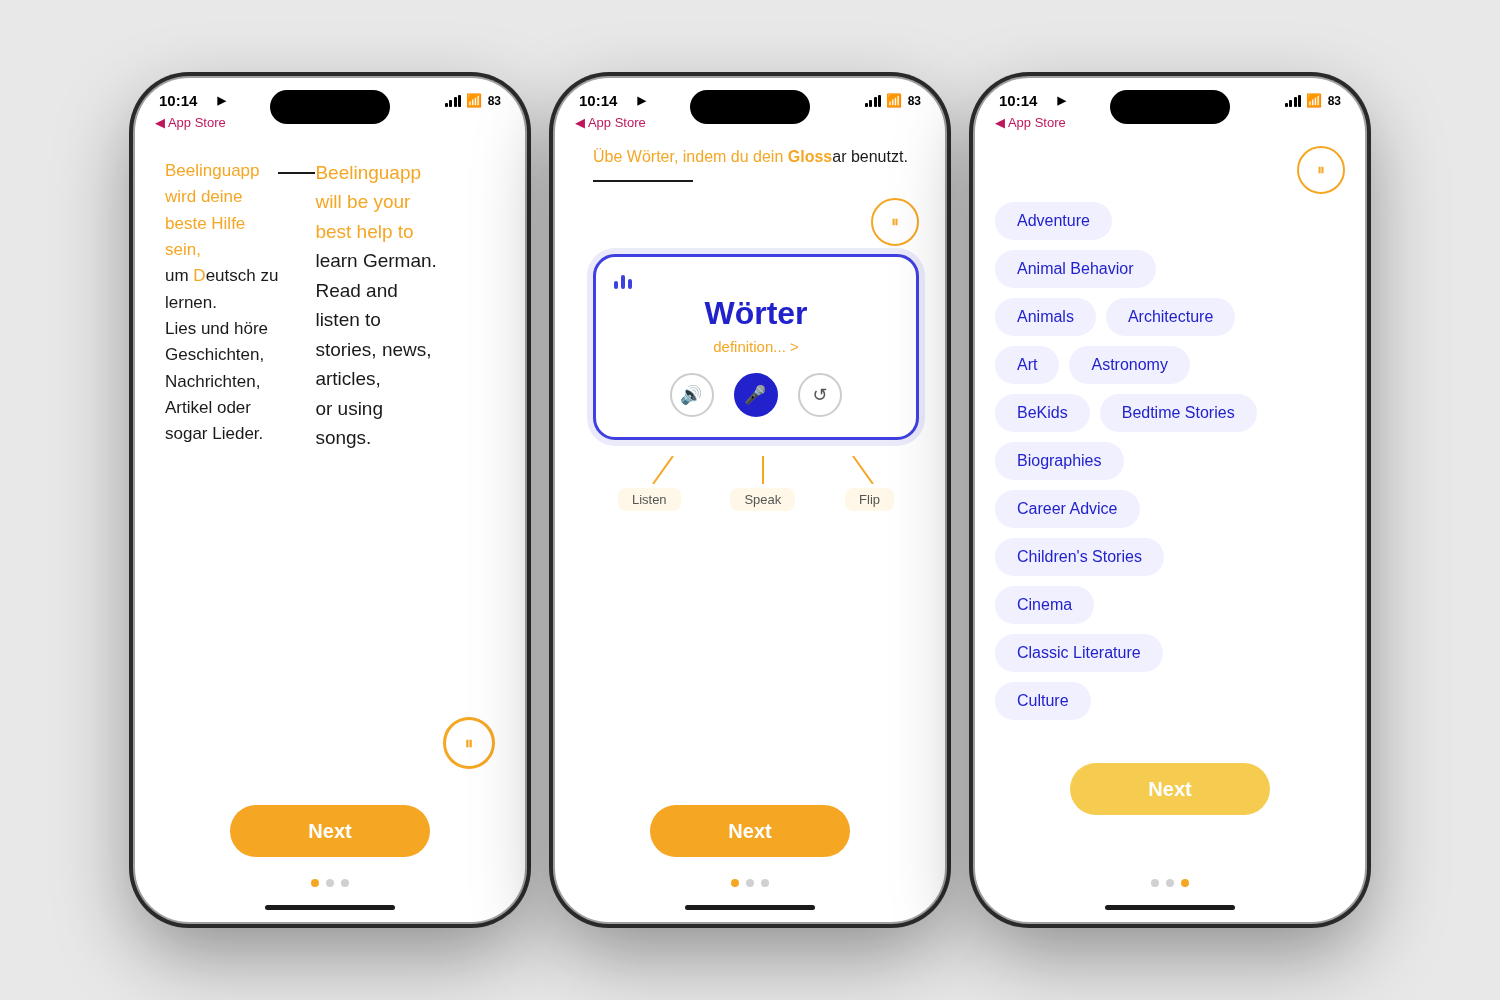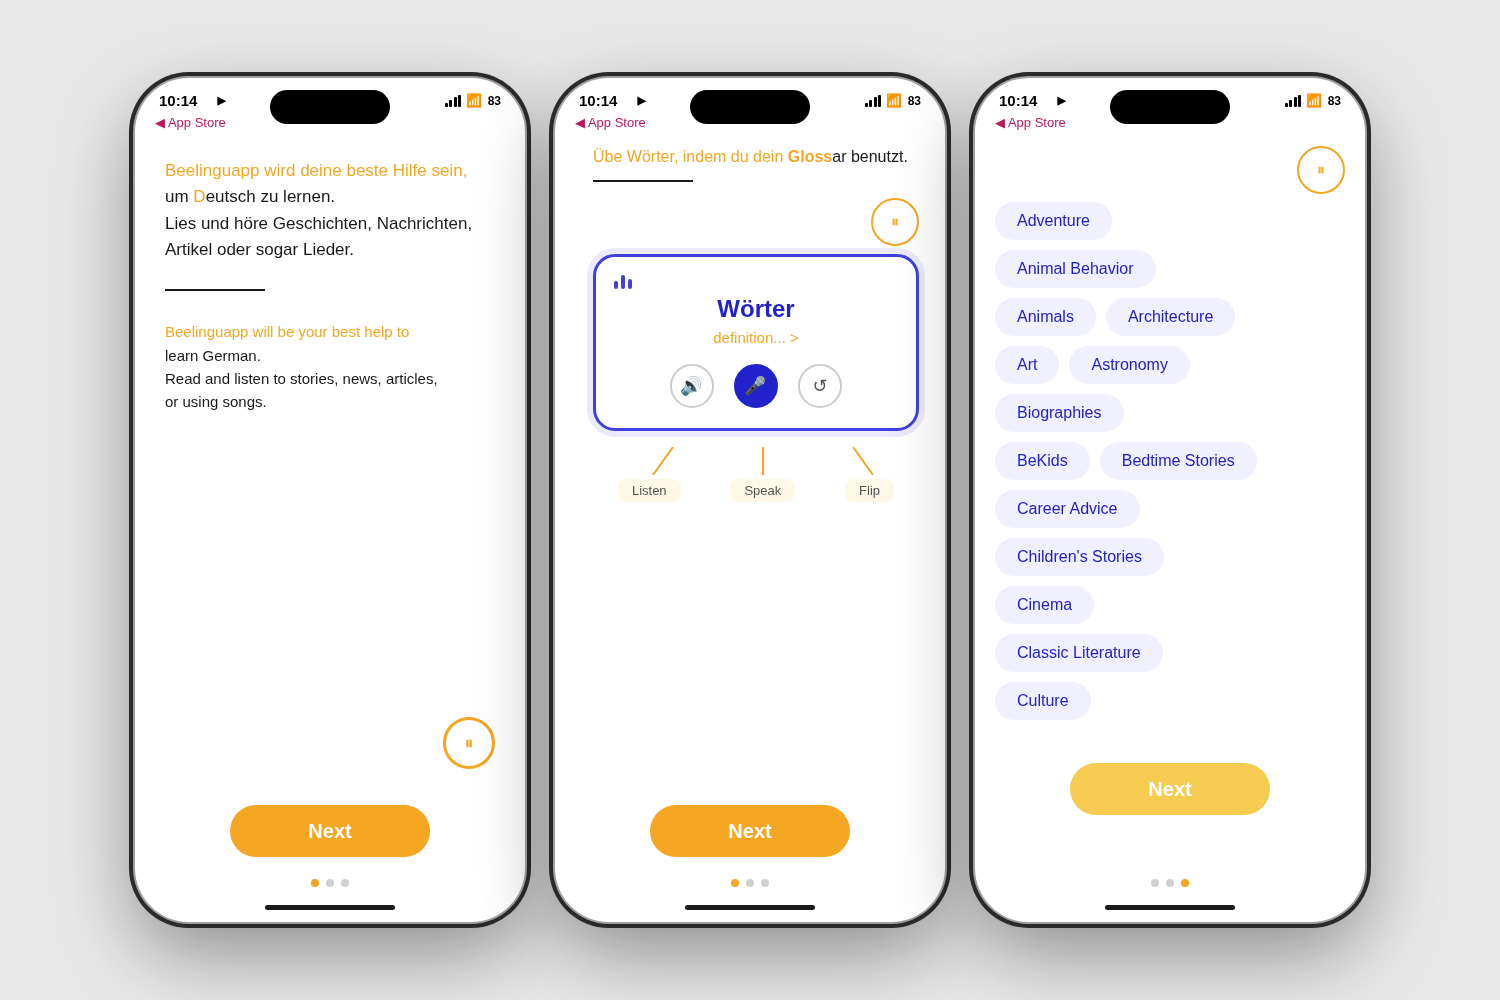--- a/index.html
+++ b/index.html
@@ -84,21 +84,21 @@
       display: flex;
       align-items: center;
       gap: 3px;
     }
 
     
     .screen1-content {
       flex: 1;
       padding: 20px 30px;
       display: flex;
-      flex-direction: column;
+      flex-direction: row;
       overflow: hidden;
     }
 
     .text-section {
       margin-bottom: 12px;
     }
 
     .divider {
       width: 100px;
       height: 2px;
@@ -225,21 +225,21 @@
       display: flex;
       gap: 3px;
       align-items: flex-end;
     }
     .bar {
       width: 4px;
       background: #4040e0;
       border-radius: 2px;
     }
     .flashcard-word {
-      font-size: 24px;
+      font-size: 32px;
       font-weight: 800;
       color: #2222cc;
       margin-top: 14px;
       margin-bottom: 6px;
     }
     .flashcard-def {
       font-size: 15px;
       color: #f5a623;
     }
 
@@ -415,21 +415,21 @@
           <span>Beelinguapp wird deine beste Hilfe sein,</span><br>
           <span style="color:#1a1a1a;">um </span><span style="color:#f5a623;">D</span><span style="color:#1a1a1a;">eutsch zu lernen.</span><br>
           <span style="color:#1a1a1a;">Lies und höre Geschichten, Nachrichten,</span><br>
           <span style="color:#1a1a1a;">Artikel oder sogar Lieder.</span>
         </p>
       </div>
 
       <div class="divider"></div>
 
       <div class="text-section">
-        <p style="font-size:15px; line-height:1.55;margin-top:15px;">
+        <p style="font-size:19px; line-height:1.55;">
           <span style="color:#f5a623;">Beelinguapp will be your best help to</span><br>
           <span style="color:#1a1a1a;">learn German.</span><br>
           <span style="color:#1a1a1a;">Read and listen to stories, news, articles,</span><br>
           <span style="color:#1a1a1a;">or using songs.</span>
         </p>
       </div>
 
       <div style="flex:1; display:flex; align-items:flex-end; justify-content:flex-end; padding-bottom:16px;">
         <div class="pause-btn-float">
           <span>⏸</span>
@@ -585,26 +585,26 @@
           <div class="cat-tag">Animals</div>
           <div class="cat-tag">Architecture</div>
         </div>
 
         <div class="cat-row">
           <div class="cat-tag">Art</div>
           <div class="cat-tag">Astronomy</div>
         </div>
 
         <div class="cat-row">
-          <div class="cat-tag">Biographies</div>
-        </div>
-
-        <div class="cat-row">
           <div class="cat-tag">BeKids</div>
           <div class="cat-tag">Bedtime Stories</div>
+        </div>
+
+        <div class="cat-row">
+          <div class="cat-tag">Biographies</div>
         </div>
 
         <div class="cat-row">
           <div class="cat-tag">Career Advice</div>
         </div>
 
         <div class="cat-row">
           <div class="cat-tag">Children's Stories</div>
         </div>
 

